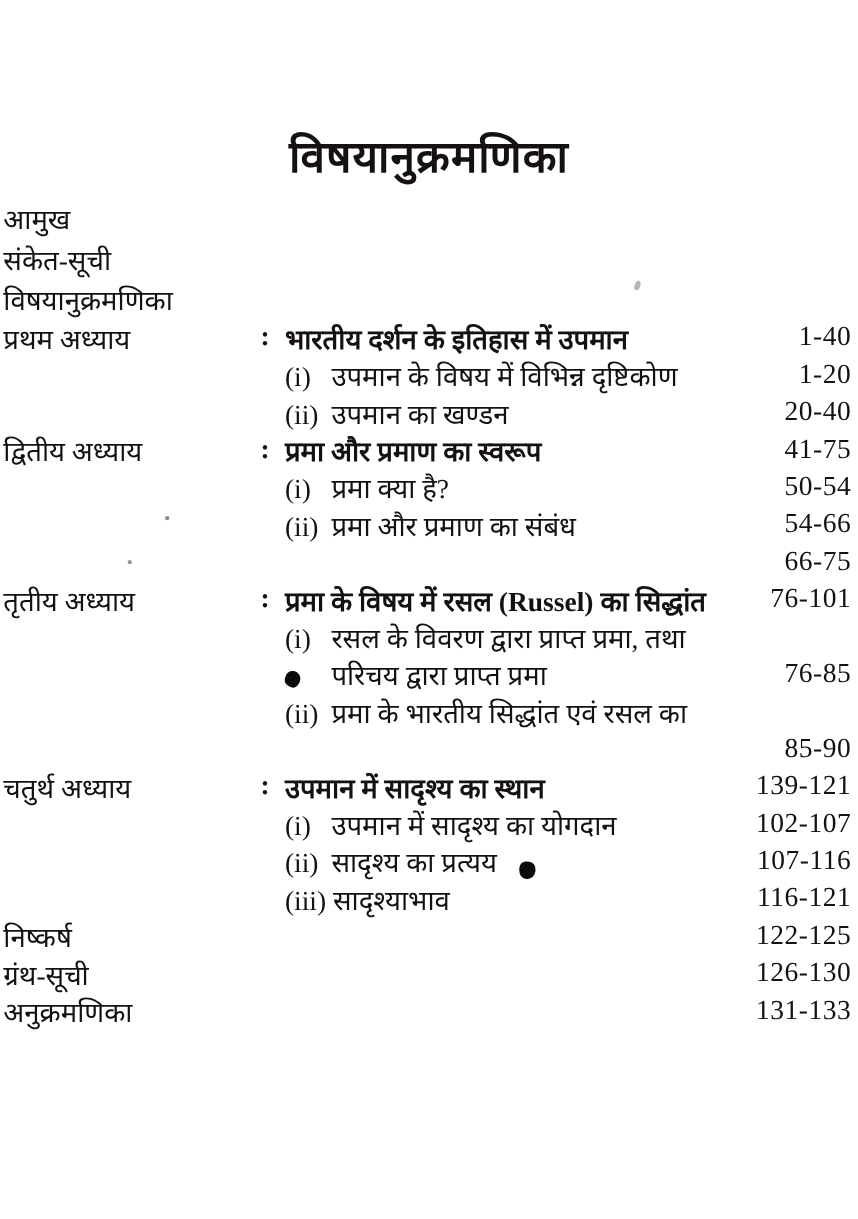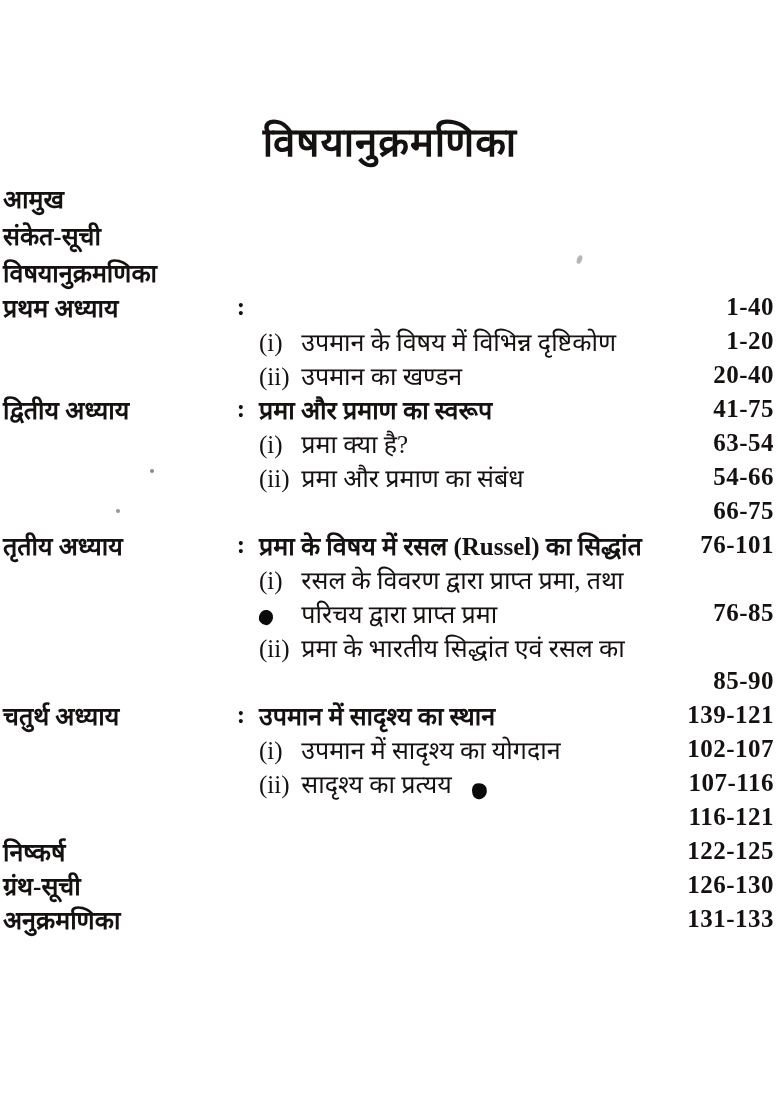--- a/index.html
+++ b/index.html
@@ -29,24 +29,24 @@
   .row {
     display: grid;
     grid-template-columns: 220px 36px 1fr 96px;
     align-items: center;
     height: 34px;
     font-size: 25px;
     white-space: nowrap;
   }
   .row.front { height: 37px; }
 
-  .cell-label  { grid-column: 1; font-weight: bold; }
+  .cell-label  { grid-column: 1; font-weight: normal; }
   .cell-colon  { grid-column: 2; text-align: center; font-weight: bold; }
   .cell-content{ grid-column: 3; }
-  .cell-pages  { grid-column: 4; text-align: right; letter-spacing: .5px; font-weight: bold; }
+  .cell-pages  { grid-column: 4; text-align: right; letter-spacing: .5px; }
 
   .row.chapter .cell-content { font-weight: bold; }
 
   .marker { display: inline-block; min-width: 36px; }
 
   
   .marker.blob::before {
     content: "";
     display: inline-block;
     width: 14px; height: 15px;
@@ -105,20 +105,24 @@
     <span class="cell-content">
       
       <span class="text"></span>
     </span>
     <span class="cell-pages"></span>
   </div>
 
   <div class="row chapter">
     <span class="cell-label">प्रथम अध्याय</span>
     <span class="cell-colon">:</span>
+    <span class="cell-content">
+      
+      <span class="text">भारतीय दर्शन के इतिहास में उपमान</span>
+    </span>
     <span class="cell-pages">1-40</span>
   </div>
 
   <div class="row sub">
     <span class="cell-label"></span>
     <span class="cell-colon"></span>
     <span class="cell-content">
       <span class="marker">(i)</span>
       <span class="text">उपमान के विषय में विभिन्न दृष्टिकोण</span>
     </span>
@@ -145,21 +149,21 @@
     <span class="cell-pages">41-75</span>
   </div>
 
   <div class="row sub">
     <span class="cell-label"></span>
     <span class="cell-colon"></span>
     <span class="cell-content">
       <span class="marker">(i)</span>
       <span class="text">प्रमा क्या है?</span>
     </span>
-    <span class="cell-pages">63-54</span>
+    <span class="cell-pages">50-54</span>
   </div>
 
   <div class="row sub">
     <span class="cell-label"></span>
     <span class="cell-colon"></span>
     <span class="cell-content">
       <span class="marker">(ii)</span>
       <span class="text">प्रमा और प्रमाण का संबंध</span>
     </span>
     <span class="cell-pages">54-66</span>
@@ -244,20 +248,24 @@
     <span class="cell-content">
       <span class="marker">(ii)</span>
       <span class="text">सादृश्य का प्रत्यय</span>
     </span>
     <span class="cell-pages">107-116</span>
   </div>
 
   <div class="row sub">
     <span class="cell-label"></span>
     <span class="cell-colon"></span>
+    <span class="cell-content">
+      <span class="marker">(iii)</span>
+      <span class="text">सादृश्याभाव</span>
+    </span>
     <span class="cell-pages">116-121</span>
   </div>
 
   <div class="row back">
     <span class="cell-label">निष्कर्ष</span>
     <span class="cell-colon"></span>
     <span class="cell-content">
       
       <span class="text"></span>
     </span>

